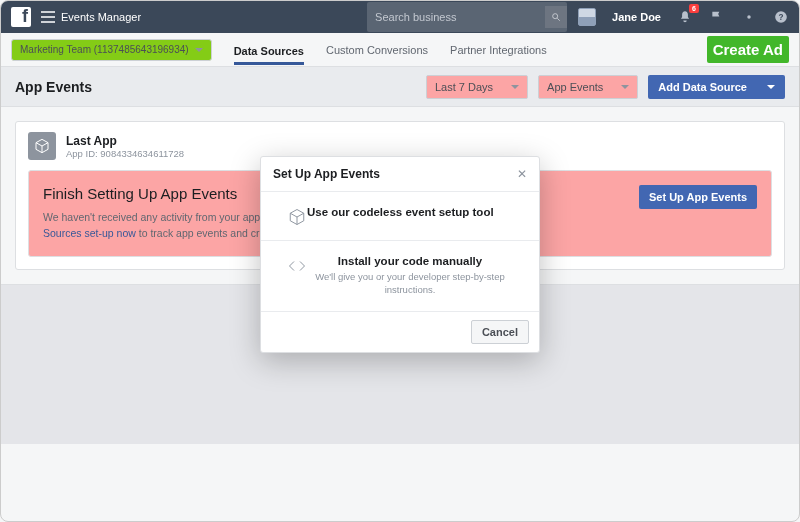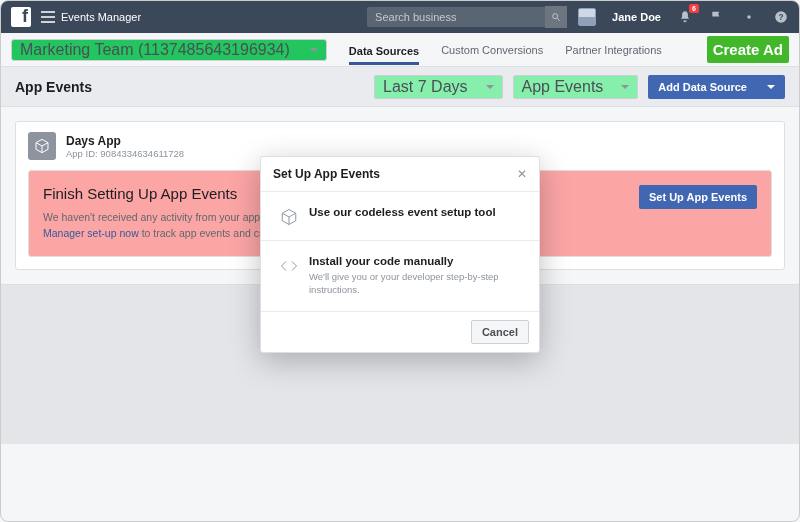--- a/index.html
+++ b/index.html
@@ -5,45 +5,45 @@
   * { box-sizing: border-box; margin: 0; padding: 0; font-family: Helvetica, Arial, sans-serif; }
   body { width: 800px; height: 522px; background: #f5f6f7; overflow: hidden; position: relative; border: 1px solid #ccc; border-radius: 8px; }
 
   
   .topbar { background: #3b4859; height: 32px; display: flex; align-items: center; padding: 0 10px; color: #fff; font-size: 11px; }
   .fb-logo { width: 20px; height: 20px; background: #fff; color: #3b4859; display: flex; align-items: flex-end; justify-content: flex-end; font-weight: 900; font-size: 18px; border-radius: 2px; padding: 0 3px 0 0; margin-right: 10px; }
   .hamburger { width: 14px; height: 14px; display: flex; flex-direction: column; justify-content: space-around; margin-right: 6px;}
   .hamburger span { display: block; height: 2px; background: #cfd3d8; }
   .product-title { font-weight: 500; flex: 0 0 auto; }
   .top-spacer { flex: 1; }
-  .search-wrap { display: flex; align-items: center; background: #5a6573; border-radius: 2px; height: 20px; width: 200px; }
+  .search-wrap { display: flex; align-items: center; background: #5a6573; border-radius: 2px; height: 30px; width: 200px; }
   .search-input { background: transparent; border: none; color: #ddd; font-size: 11px; padding: 0 8px; flex: 1; outline: none; height: 100%; }
   .search-input::placeholder { color: #c3c8d0; }
   .search-btn { width: 22px; height: 22px; background: #6d7581; display: flex; align-items: center; justify-content: center; }
   .search-btn svg { width:10px; height:10px; stroke:#cfd3d8; fill:none; stroke-width:2;}
   .top-right { display: flex; align-items: center; gap: 16px; margin-left: 11px; }
   .avatar { width: 18px; height: 18px; background: linear-gradient(180deg,#cfd8e4 50%, #8fa0b8 50%); border-radius: 2px; border:1px solid #8fa0b8; }
   .user-name { font-size: 11px; font-weight: 600; }
   .icon-btn { position: relative; width:16px; height:16px; display:flex; align-items:center; justify-content:center; }
   .icon-btn svg { width:14px; height:14px; fill:#b8c0cc; }
   .badge { position:absolute; top:-5px; right:-6px; background:#fa3e3e; color:#fff; font-size:7px; font-weight:700; padding:1px 3px; border-radius:2px; line-height:1; }
 
   
   .subbar { display:flex; align-items:center; background:#f5f6f7; border-bottom:1px solid #dddfe2; height:34px; padding:0 10px; gap:22px; font-size:11px; color:#616770; }
-  .account-pill { background:#22c55e; border:1px solid #ccd0d5; border-radius:3px; height:22px; padding:0 8px; display:flex; align-items:center; gap:20px; color:#4b4f56; font-weight:500; font-size:16px; }
+  .account-pill { background:#84cc16; border:1px solid #ccd0d5; border-radius:3px; height:22px; padding:0 8px; display:flex; align-items:center; gap:6px; color:#4b4f56; font-weight:500; font-size:10px; }
   .chevron-down { display:inline-block; width:0; height:0; border-left:4px solid transparent; border-right:4px solid transparent; border-top:4px solid #8d949e; }
   .tab { padding: 9px 0; cursor:pointer; }
   .tab.active { color:#1c1e21; font-weight:600; border-bottom:3px solid #365899; margin-bottom:-1px; padding-bottom:5px; }
   .create-ad { margin-left:auto; background:#42b72a; color:#fff; font-weight:700; font-size:15px; padding:5px 6px; border-radius:2px; border:none; }
 
   
   .page-header { background:#e9ebee; border-bottom:1px solid #dddfe2; height:40px; display:flex; align-items:center; padding:0 14px; gap:10px;}
   .page-title { font-size:14px; font-weight:700; color:#1c1e21; flex:0 0 auto; }
   .ph-spacer { flex:1; }
-  .dropdown { background:#86efac; border:1px solid #ccd0d5; border-radius:2px; height:24px; padding:0 8px; display:flex; align-items:center; gap:18px; font-size:16px; color:#4b4f56;}
+  .dropdown { background:#fca5a5; border:1px solid #ccd0d5; border-radius:2px; height:24px; padding:0 8px; display:flex; align-items:center; gap:18px; font-size:11px; color:#4b4f56;}
   .pill-btn { height:24px; border-radius:2px; display:flex; align-items:center; padding:0 10px; font-size:11px; color:#fff; background:#4267b2; border:none; font-weight:600; gap:20px;}
 
   
   .content { padding:14px; }
   .card { background:#fff; border:1px solid #dddfe2; border-radius:3px; }
   .card-head { display:flex; align-items:center; gap:10px; padding:10px 12px; }
   .app-icon { width:28px; height:28px; background:#8d949e; border-radius:3px; display:flex; align-items:center; justify-content:center;}
   .app-icon svg { width:16px; height:16px; stroke:#fff; fill:none; stroke-width:1.5;}
   .app-name { font-size:12px; font-weight:700; color:#1c1e21;}
   .app-id { font-size:9.5px; color:#8d949e;}
@@ -56,21 +56,21 @@
 
   
   .lower-gray { height: 160px; background:#e4e5e9; border-top:1px solid #dddfe2; }
 
   
   .backdrop { position:absolute; inset:0; }
   .modal { position:absolute; top:155px; left:50%; transform:translateX(-50%); width:280px; background:#fff; border:1px solid #dddfe2; border-radius:3px; box-shadow:0 8px 30px rgba(0,0,0,0.25); }
   .modal-head { display:flex; align-items:center; padding:10px 12px; font-size:12px; font-weight:700; color:#1c1e21; }
   .modal-close { margin-left:auto; color:#8d949e; font-size:12px; cursor:pointer; background:none; border:none;}
   .modal-body { border-top:1px solid #e9ebee;}
-  .option { display:flex; gap:10px; padding:14px 18px; border-top:1px solid #e9ebee; cursor:pointer;}
+  .option { display:flex; padding:14px 26px; border-top:1px solid #e9ebee; cursor:pointer;text-align:center;}
   .option:first-child{ border-top:none;}
   .opt-icon { width:20px; flex:0 0 20px; color:#8d949e; display:flex; align-items:flex-start; justify-content:center; padding-top:2px;}
   .opt-icon svg { width:18px; height:18px; stroke:#8d949e; fill:none; stroke-width:1.3;}
   .opt-title { font-size:11.5px; font-weight:600; color:#1c1e21; margin-bottom:3px;}
   .opt-desc { font-size:9.5px; color:#8d949e; line-height:1.4;}
   .modal-foot { padding:8px 10px; border-top:1px solid #e9ebee; text-align:right;}
   .cancel-btn { background:#f5f6f7; border:1px solid #ccd0d5; color:#4b4f56; font-size:11px; font-weight:600; padding:5px 10px; border-radius:2px;}
 </style>
 </head>
 <body>
@@ -152,30 +152,30 @@
 
 <div class="content">
   <div class="card">
     <div class="card-head">
       <div class="app-icon">
         <svg viewBox="0 0 24 24">
             <path d="M12 2 L21 7 21 17 12 22 3 17 3 7 Z M3 7 L12 12 21 7 M12 12 v10"></path>
           </svg>
       </div>
       <div>
-        <div class="app-name">Days App</div>
+        <div class="app-name">Last App</div>
         <div class="app-id">App ID: 9084334634611728</div>
       </div>
     </div>
     <div class="panel">
       <div class="panel-left">
         <h3>Finish Setting Up App Events</h3>
         <p>
           <span>We haven't received any activity from your app.</span><br>
-          <a href="#">Manager set-up now</a><span> to track app events and create audiences f</span>
+          <a href="#">Sources set-up now</a><span> to track app events and create audiences f</span>
         </p>
       </div>
       <button class="setup-btn">Set Up App Events</button>
     </div>
   </div>
 </div>
 
 <div class="lower-gray"></div>
 
 <div class="backdrop"></div>

